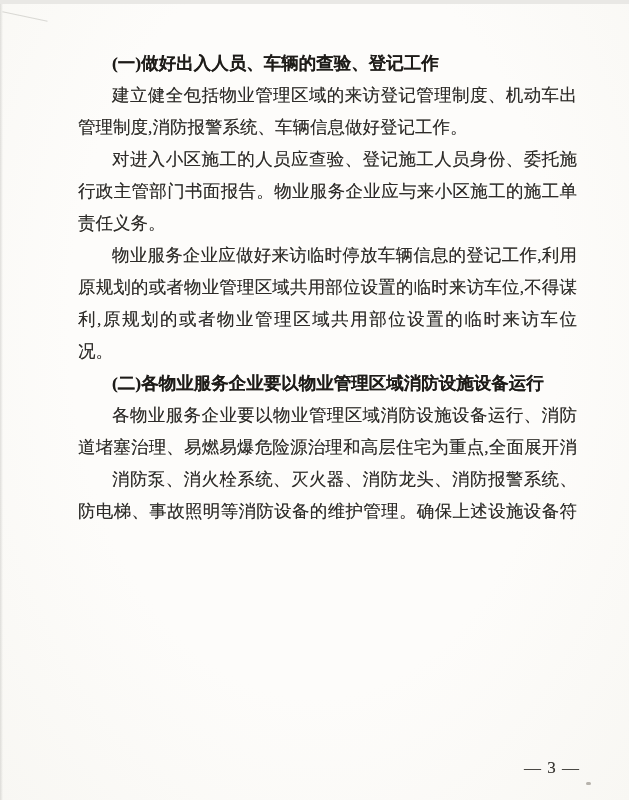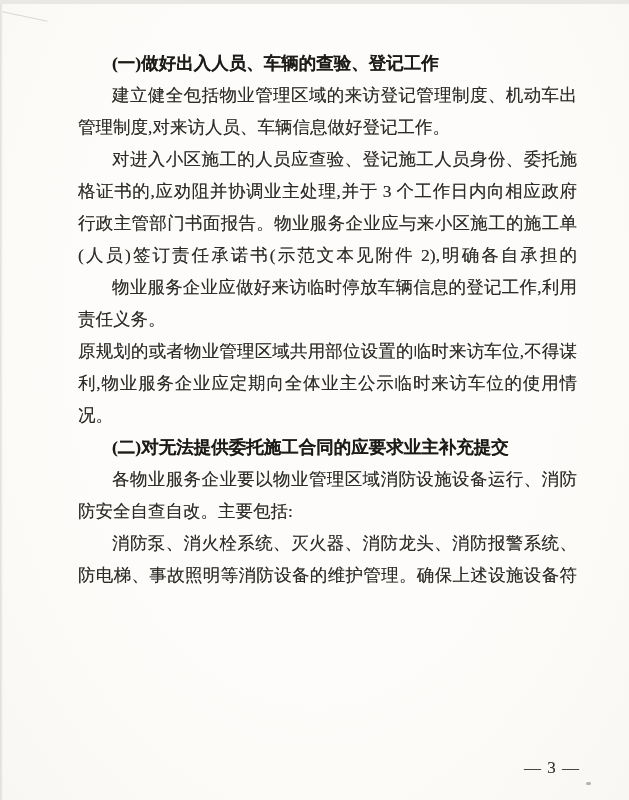--- a/index.html
+++ b/index.html
@@ -80,33 +80,31 @@
 </head>
 <body>
 
 <div class="page">
   <div class="scan-edge"></div>
   <div class="scratch"></div>
 
   <div class="content" id="document-body">
       <div class="line heading indent">(一)做好出入人员、车辆的查验、登记工作</div>
       <div class="line indent fill">建立健全包括物业管理区域的来访登记管理制度、机动车出入</div>
-      <div class="line">管理制度,对来访人员、车辆信息做好登记工作。</div>
+      <div class="line">管理制度,消防报警系统、车辆信息做好登记工作。</div>
       <div class="line indent fill">对进入小区施工的人员应查验、登记施工人员身份、委托施工</div>
-      <div class="line fill">格证书的,应劝阻并协调业主处理,并于 3 个工作日内向相应政府</div>
       <div class="line fill">行政主管部门书面报告。物业服务企业应与来小区施工的施工单位</div>
-      <div class="line fill">(人员)签订责任承诺书(示范文本见附件 2),明确各自承担的</div>
+      <div class="line">责任义务。</div>
       <div class="line indent fill">物业服务企业应做好来访临时停放车辆信息的登记工作,利用</div>
-      <div class="line">责任义务。</div>
       <div class="line fill">原规划的或者物业管理区域共用部位设置的临时来访车位,不得谋</div>
-      <div class="line fill">利,物业服务企业应定期向全体业主公示临时来访车位的使用情</div>
+      <div class="line fill">利,原规划的或者物业管理区域共用部位设置的临时来访车位</div>
       <div class="line">况。</div>
-      <div class="line heading indent">(二)对无法提供委托施工合同的应要求业主补充提交</div>
+      <div class="line heading indent">(二)各物业服务企业要以物业管理区域消防设施设备运行</div>
       <div class="line indent fill">各物业服务企业要以物业管理区域消防设施设备运行、消防通</div>
-      <div class="line">防安全自查自改。主要包括:</div>
+      <div class="line fill">道堵塞治理、易燃易爆危险源治理和高层住宅为重点,全面展开消</div>
       <div class="line indent fill">消防泵、消火栓系统、灭火器、消防龙头、消防报警系统、消</div>
       <div class="line fill">防电梯、事故照明等消防设备的维护管理。确保上述设施设备符合</div>
     </div>
 
   <div class="footer">
     <span>— 3 —</span>
   </div>
   <div class="scan-dot"></div>
 </div>
 

